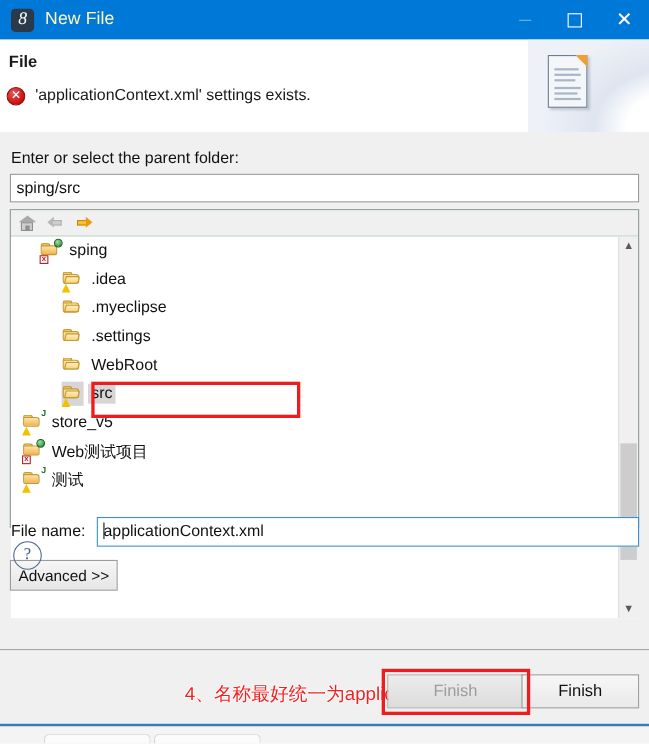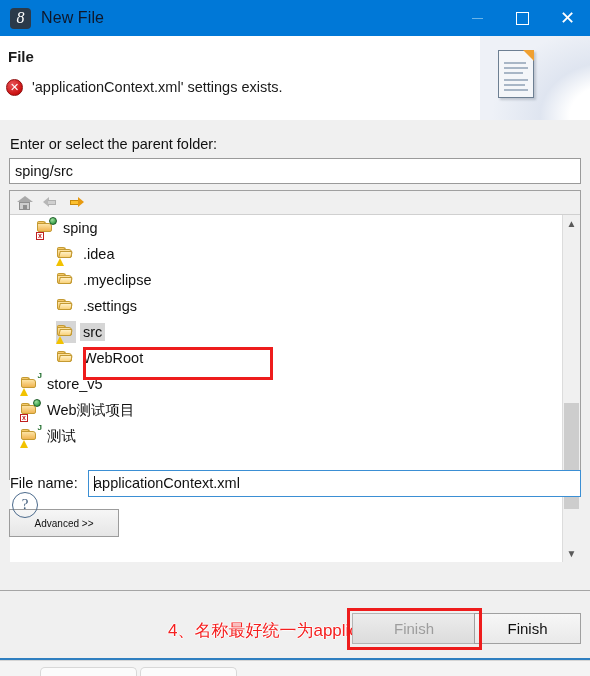--- a/index.html
+++ b/index.html
@@ -41,21 +41,21 @@
     width: 21px;
     text-align: center;
     font-family: "Liberation Serif", "DejaVu Serif", serif;
     font-style: italic;
     font-size: 16px;
     color: #ffffff;
     line-height: 22px;
   }
   .title-text {
     margin-left: 10px;
-    color: #0f172a;
+    color: #fef9c3;
     font-size: 16px;
     letter-spacing: .1px;
   }
   .win-btns {
     position: absolute;
     right: 0; top: 0;
     height: 36px;
     display: flex;
   }
   .win-btn {
@@ -393,25 +393,25 @@
     border: 3px solid #ee1c1c;
     box-sizing: border-box;
     pointer-events: none;
   }
   #hl-filename { left: 83px; top: 347px; width: 190px; height: 33px; }
   #hl-finish   { left: 347px; top: 608px; width: 135px; height: 42px; }
 
   .adv-btn {
     position: absolute;
     left: 9px; top: 389px;
-    width: 110px; height: 28px;
+    width: 98px; height: 28px;
     background: linear-gradient(#f6f6f6, #e6e6e6);
     border: 1px solid #9c9c9c;
     box-sizing: border-box;
-    font-size: 10px;
+    font-size: 14px;
     color: #111;
     display: flex;
     align-items: center;
     justify-content: center;
   }
 
   .annot {
     position: absolute;
     color: #f42020;
     font-size: 17px;
@@ -602,41 +602,41 @@
           <span class="ico-wrap">
             <span class="ico-folder">
                 <span class="back"></span>
                 <span class="front"></span>
                 <span class="open"></span>
               </span>
           </span>
           <span class="label">.settings</span>
         </div>
 
+        <div class="tree-row" style="padding-left:46px">
+          <span class="ico-wrap">
+            <span class="ico-folder">
+                <span class="back"></span>
+                <span class="front"></span>
+                <span class="open"></span>
+              </span>
+          </span>
+          <span class="label">WebRoot</span>
+        </div>
+
         <div class="tree-row selected" style="padding-left:46px">
           <span class="ico-wrap">
             <span class="ico-folder">
                 <span class="back"></span>
                 <span class="front"></span>
                 <span class="open"></span>
               </span>
             <span class="ico-badge-warn"></span>
           </span>
           <span class="label">src</span>
-        </div>
-
-        <div class="tree-row" style="padding-left:46px">
-          <span class="ico-wrap">
-            <span class="ico-folder">
-                <span class="back"></span>
-                <span class="front"></span>
-                <span class="open"></span>
-              </span>
-          </span>
-          <span class="label">WebRoot</span>
         </div>
 
         <div class="tree-row" style="padding-left:10px">
           <span class="ico-wrap">
             <span class="ico-folder ico-proj">
                 <span class="back"></span>
                 <span class="front"></span>
               </span>
             <span class="ico-badge-warn"></span>
               <span class="ico-badge-j">J</span>

